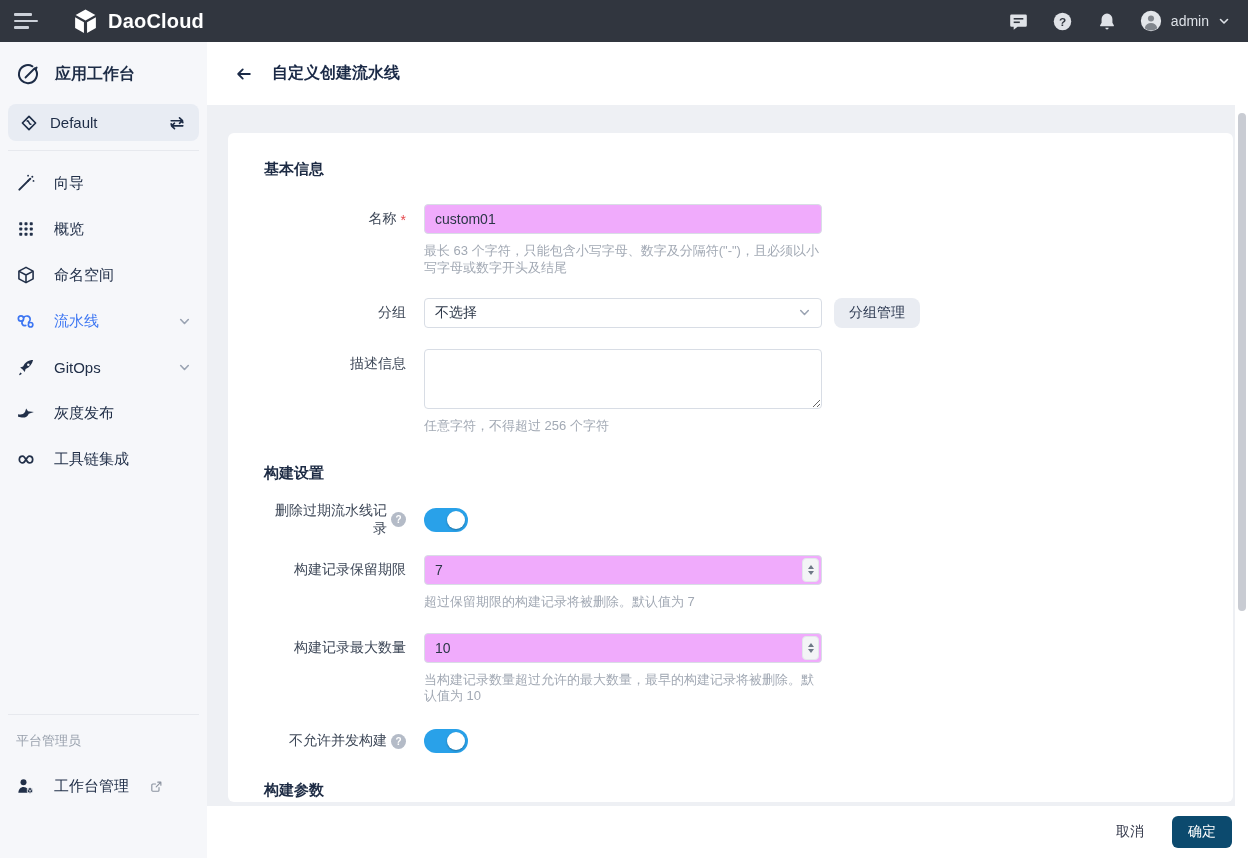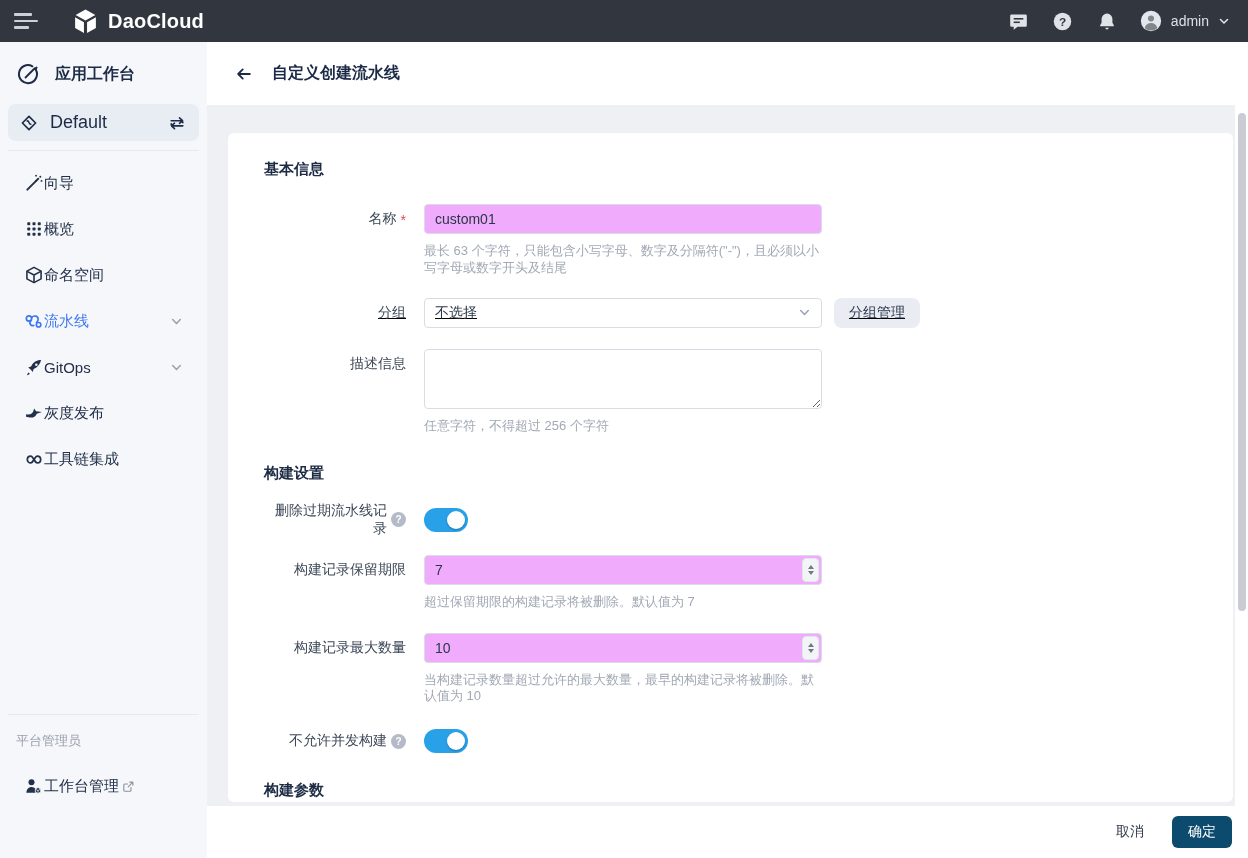--- a/index.html
+++ b/index.html
@@ -21,24 +21,24 @@
 
   
   .layout { display:flex; height:816px; }
   .sidebar { width:207px; background:#f6f7fa; display:flex; flex-direction:column; flex:none; }
   .main { flex:1; display:flex; flex-direction:column; min-width:0; }
 
   
   .ws-header { display:flex; align-items:center; gap:13px; padding:19px 12px 13px 16px; }
   .ws-header-label { font-size:16px; font-weight:700; color:#1d2c46; }
   .ws-current { margin:4px 8px 0; background:#e8ecf3; border-radius:8px; height:37px; display:flex; align-items:center; gap:12px; padding:0 12px; cursor:pointer; }
-  .ws-current-label { font-size:18px; font-weight:500; color:#1d2c46; }
+  .ws-current-label { font-size:15px; font-weight:500; color:#1d2c46; }
   .ws-swap { margin-left:auto; display:flex; cursor:pointer; }
   .side-divider { height:1px; background:#e7e9ee; margin:9px 8px; }
-  .nav-item { height:46px; display:flex; align-items:center; padding:0 24px; font-size:15px; font-weight:500; color:#223049; cursor:pointer; }
+  .nav-item { height:46px; display:flex; align-items:center; gap:18px; padding:0 16px; font-size:15px; font-weight:500; color:#223049; cursor:pointer; }
   .nav-item .nav-chevron { margin-left:auto; display:flex; }
   .nav-item.active { color:#3d76f2; }
   .sidebar-bottom { margin-top:auto; padding-bottom:52px; }
   .role-label { padding:8px 16px 16px; font-size:13px; color:#98a0ac; }
   .icon20 { width:20px; height:20px; flex:none; display:flex; align-items:center; justify-content:center; }
 
   
   .page-header { height:63px; background:#fff; display:flex; align-items:center; padding-left:27px; gap:18px; }
   .back-btn { display:flex; cursor:pointer; }
   .page-title { font-size:16px; font-weight:700; color:#1b2a47; }
@@ -301,21 +301,21 @@
           <div class="form-label">
             <span>名称</span>
               <span class="req">*</span>
           </div>
           <div class="control">
             <input class="text-input" type="text" value="custom01" style="">
             <div class="hint">最长 63 个字符，只能包含小写字母、数字及分隔符("-")，且必须以小写字母或数字开头及结尾</div>
           </div>
         </div>
 
-        <div class="form-row" style="margin-top:21px;text-decoration:underline;">
+        <div class="form-row" style="margin-top:21px;">
           <div class="form-label">
               <span>分组</span>
             </div>
           <div class="control" style="display:flex; align-items:center; width:auto;">
             <div class="select-box">
               <span>不选择</span>
               <svg width="13" height="13" viewBox="0 0 12 12">
                   <path d="M2.5 4.2 L6 7.8 L9.5 4.2" fill="none" stroke="#9aa3b2" stroke-width="1.4" stroke-linecap="round" stroke-linejoin="round"></path>
                 </svg>
             </div>

